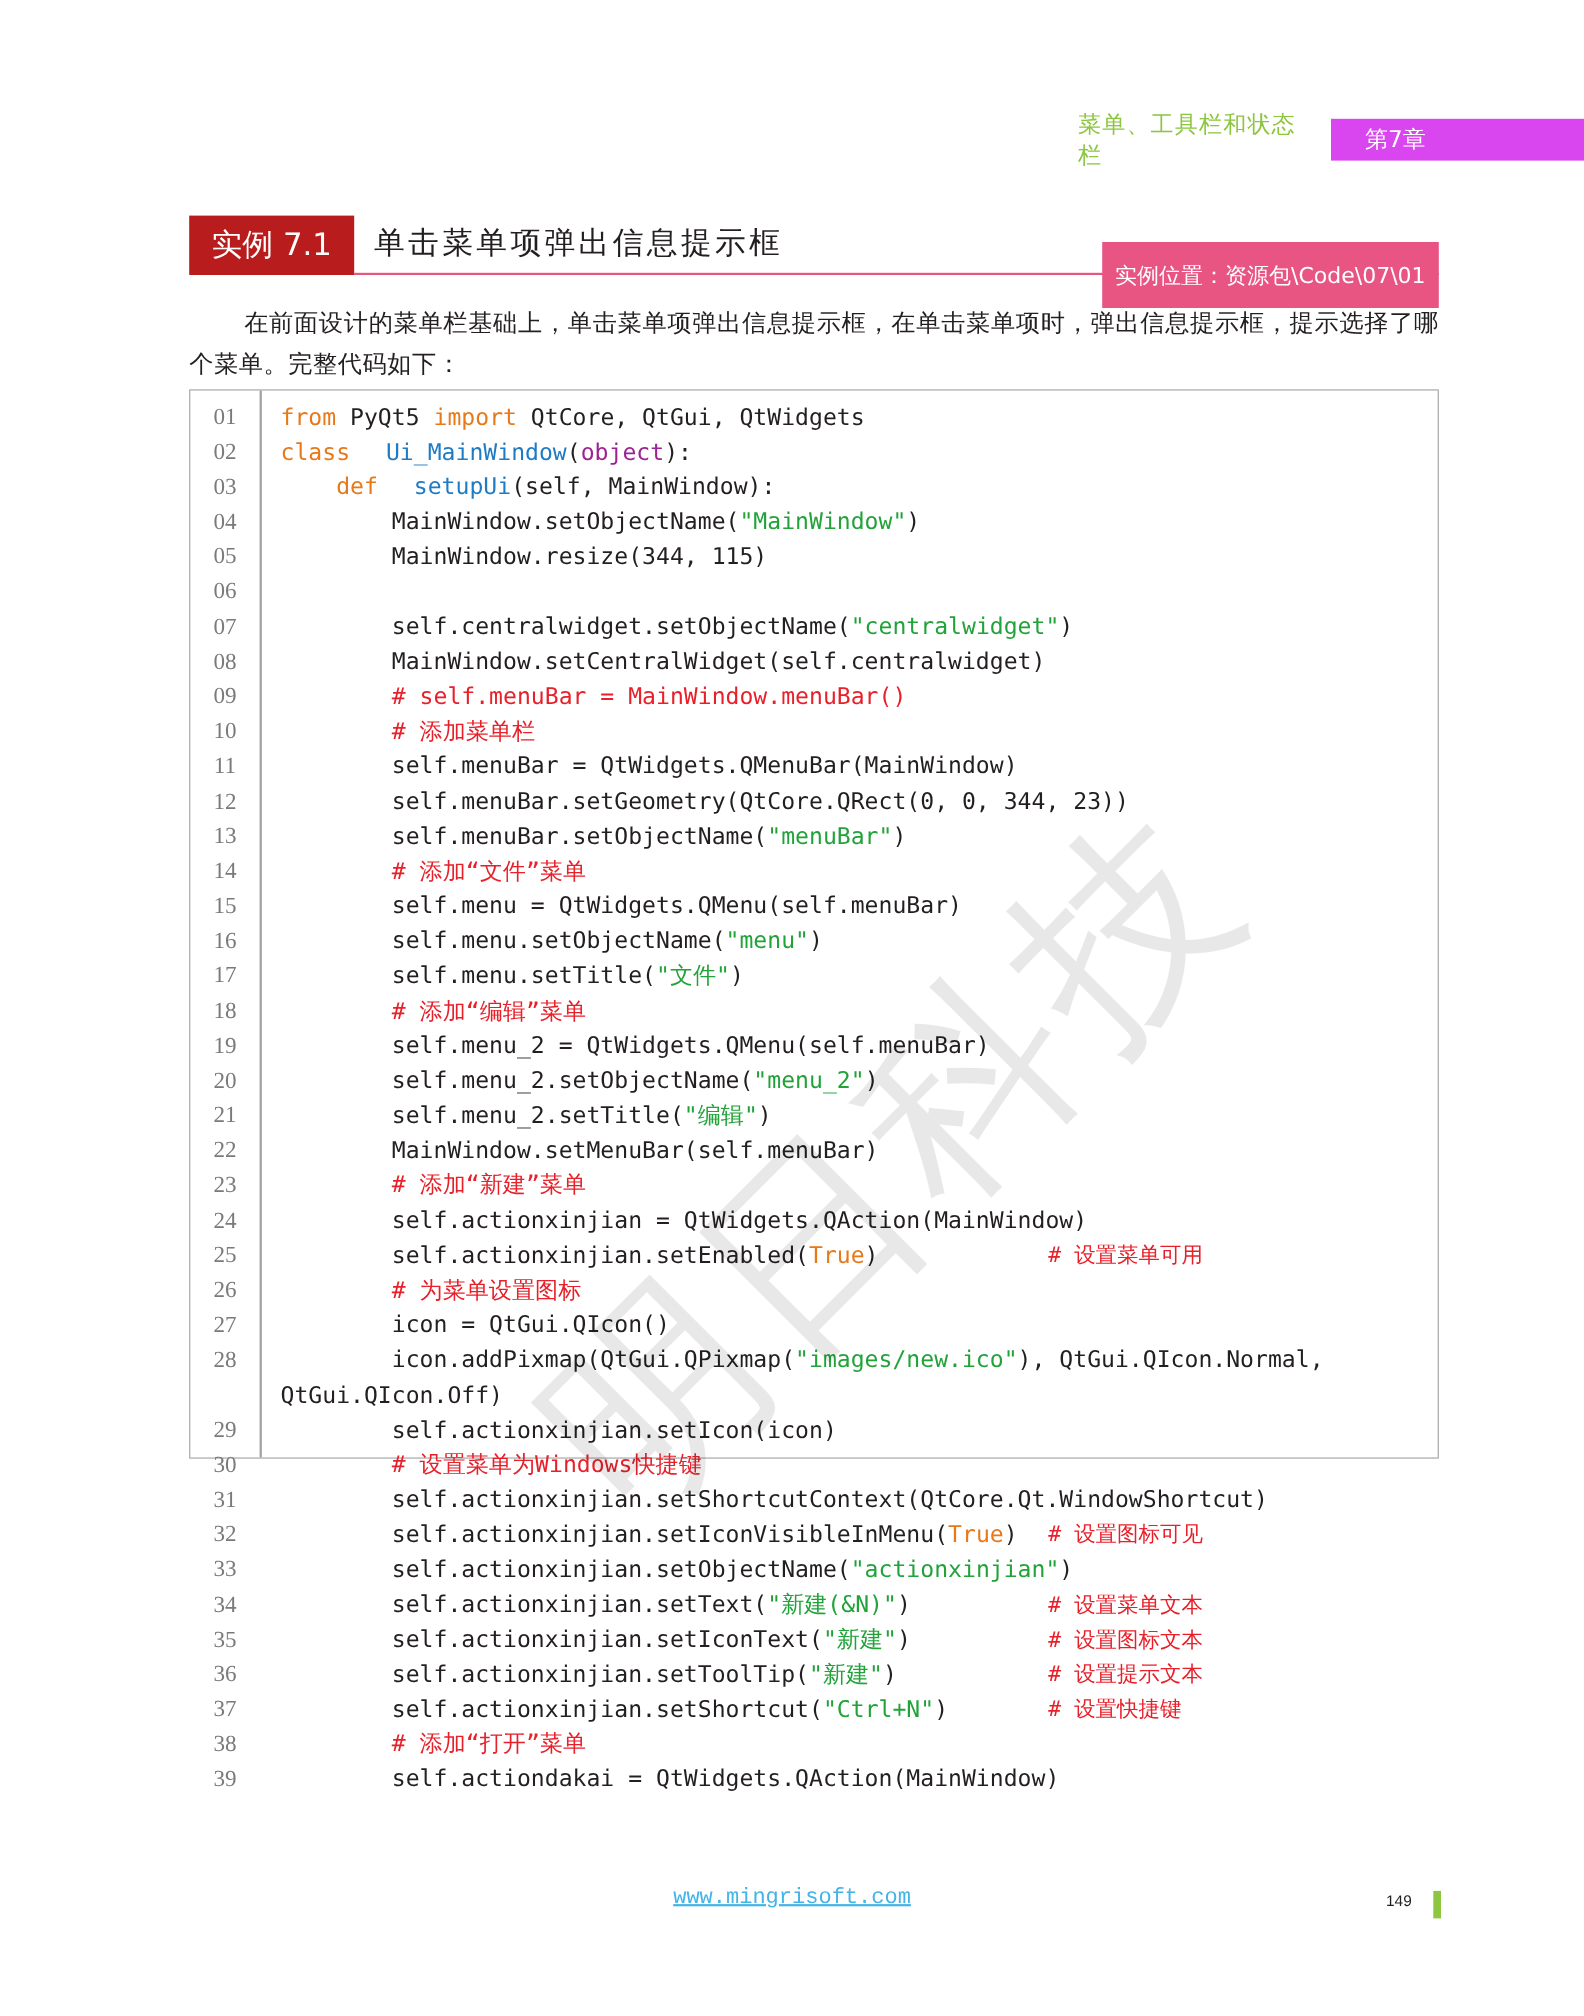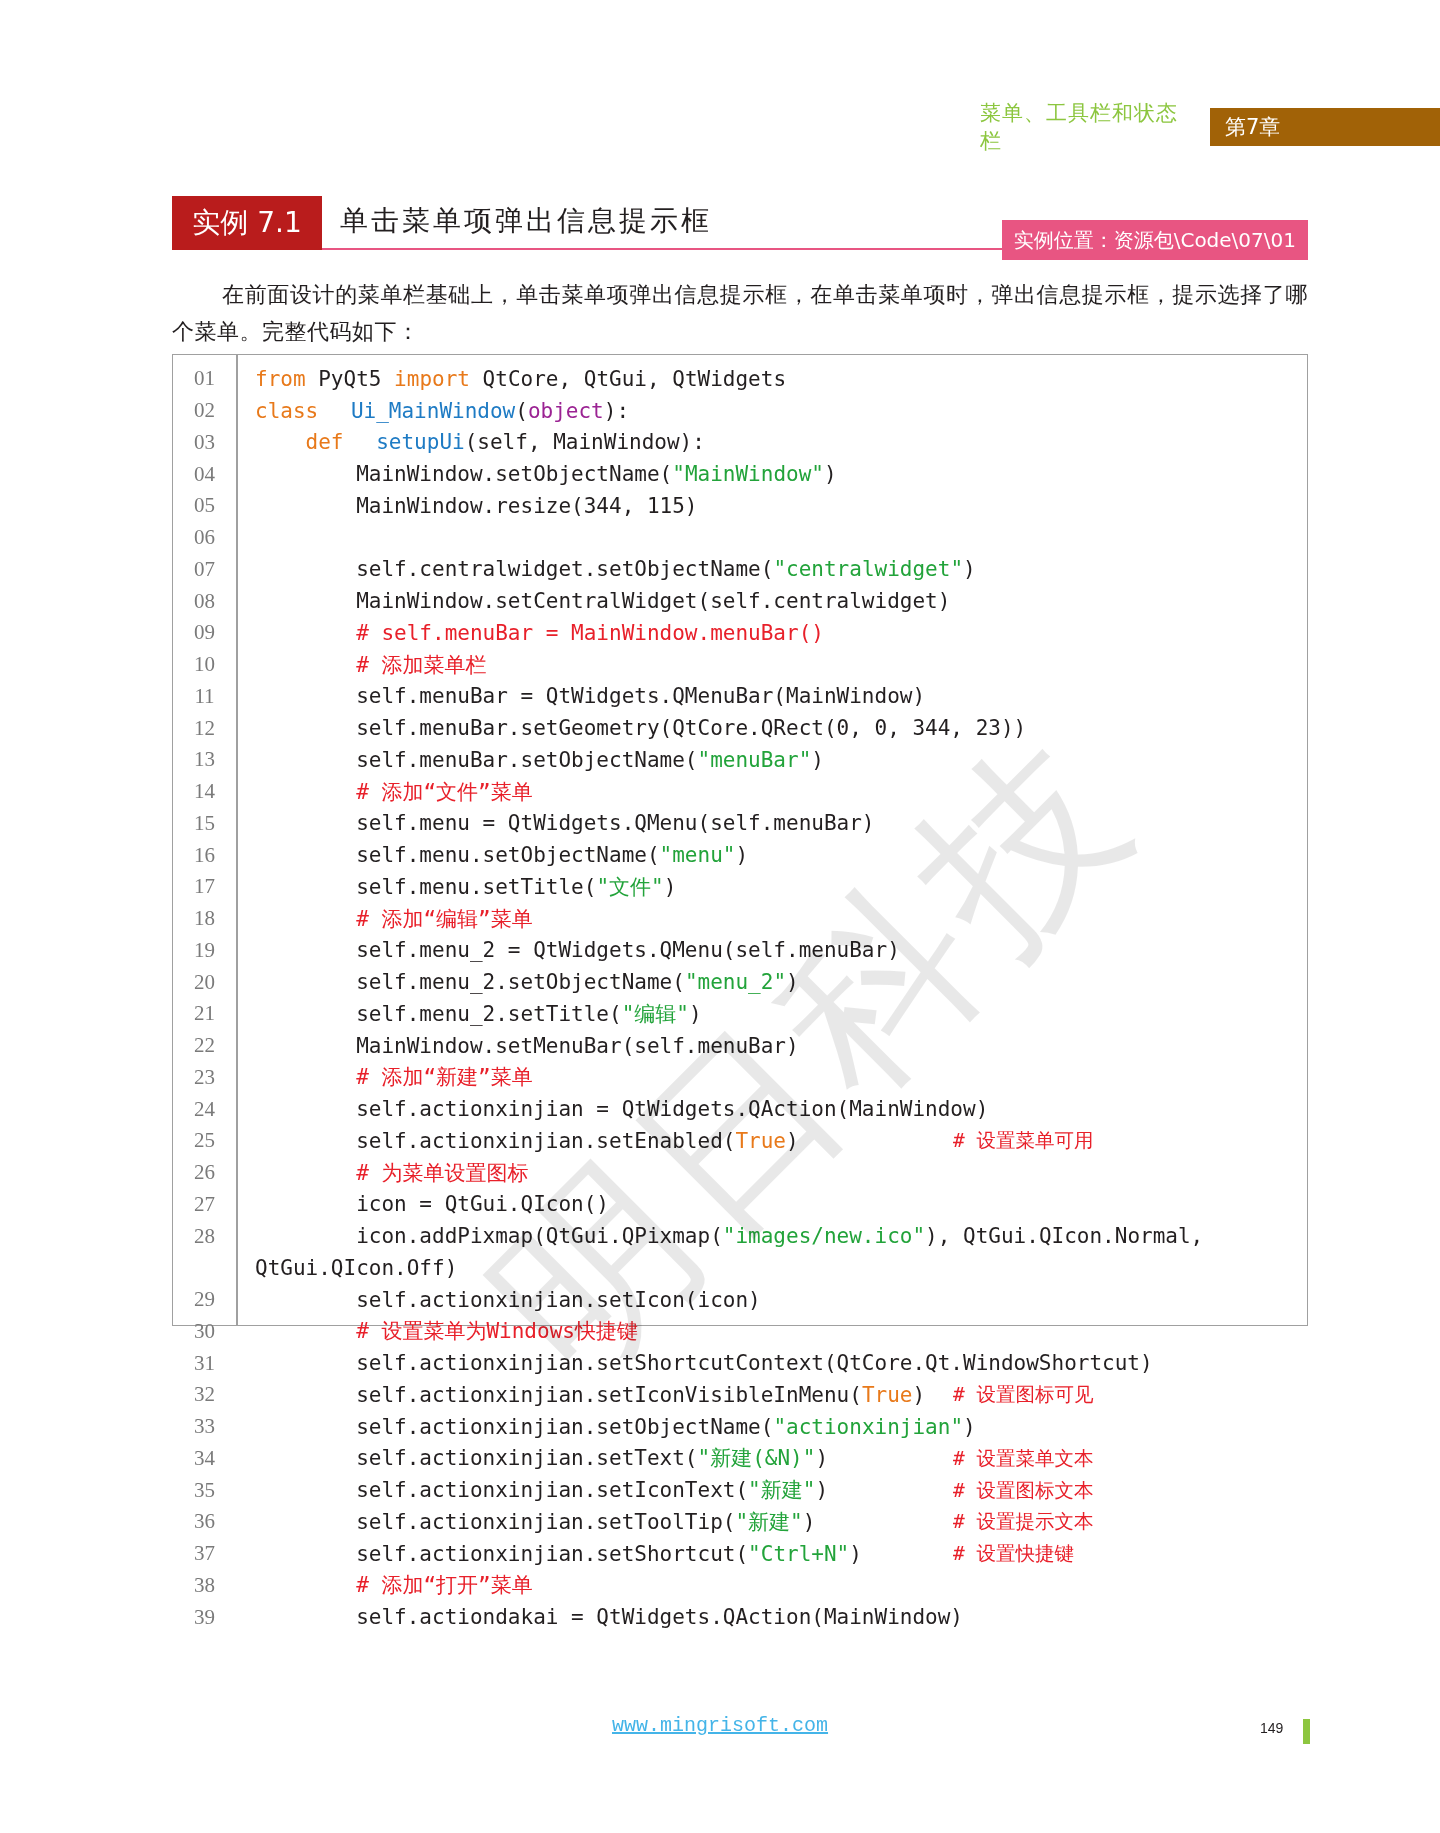--- a/index.html
+++ b/index.html
@@ -7,39 +7,39 @@
     width: 1440px; height: 1833px; background: #ffffff; position: relative; overflow: hidden;
     font-family: "DejaVu Serif", serif; color: #231f20;
   }
   .header-chapter {
     position: absolute; top: 108px; left: 980px; height: 38px; display: flex; align-items: center;
   }
   .header-section-title {
     font-family: "DejaVu Sans", sans-serif; font-size: 21px; color: #8cc63f; margin-right: 12px; letter-spacing: 1px;
   }
   .header-chapter-badge {
-    background: #a16207; color: #ffffff; font-family: "DejaVu Sans", sans-serif; font-size: 21px;
-    height: 38px; width: 232px; display: flex; align-items: center; padding-left: 15px; box-sizing: border-box;
+    background: #d946ef; color: #ffffff; font-family: "DejaVu Sans", sans-serif; font-size: 21px;
+    height: 38px; width: 232px; display: flex; align-items: center; padding-left: 31px; box-sizing: border-box;
   }
   .example-bar {
     position: absolute; top: 196px; left: 172px; width: 1136px; height: 54px;
   }
   .example-tag {
     position: absolute; left: 0; top: 0; width: 150px; height: 54px; background: #b91c1c; color: #fff;
     font-family: "DejaVu Sans", sans-serif; font-size: 28px; display: flex; align-items: center; justify-content: center;
   }
   .example-title {
     position: absolute; left: 168px; top: 6px; font-size: 28px; color: #231f20; font-family: "DejaVu Serif", serif; letter-spacing: 3px;
   }
   .example-underline {
     position: absolute; left: 150px; right: 0; bottom: 0; height: 2px; background: #e85582;
   }
   .example-location {
     position: absolute; right: 0; top: 24px; height: 28px; background: #e85582; color: #fff;
-    font-family: "DejaVu Sans", sans-serif; font-size: 20px; display: flex; align-items: center; padding: 6px 12px;
+    font-family: "DejaVu Sans", sans-serif; font-size: 20px; display: flex; align-items: center; padding: 16px 12px;
   }
   .intro {
     position: absolute; top: 276px; left: 172px; width: 1136px; font-size: 22px; line-height: 37px; color: #231f20;
     text-indent: 50px; text-align: justify; letter-spacing: 0.5px;
   }
   .code-box {
     position: absolute; top: 354px; left: 172px; width: 1136px; height: 972px;
     border: 1.5px solid #a0a0a0; box-sizing: border-box;
   }
   .gutter-divider {

